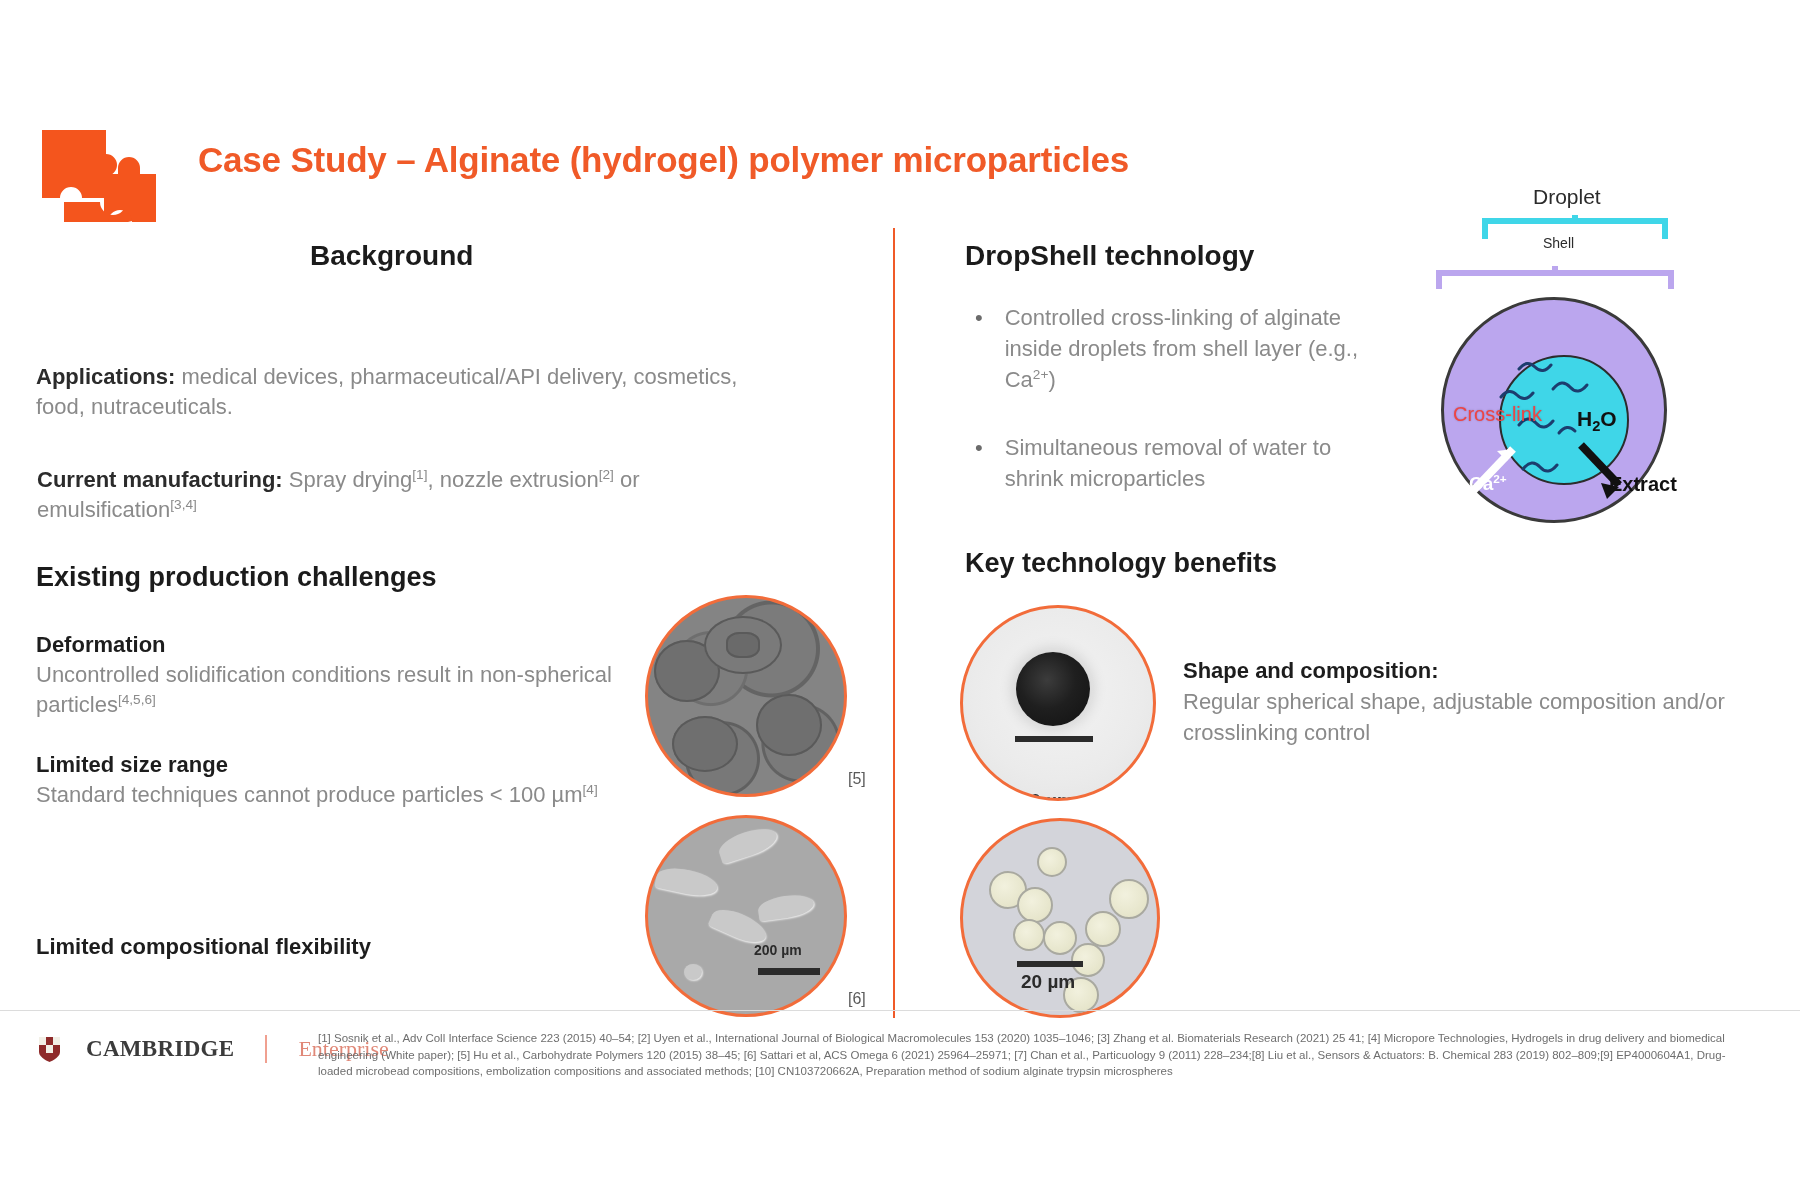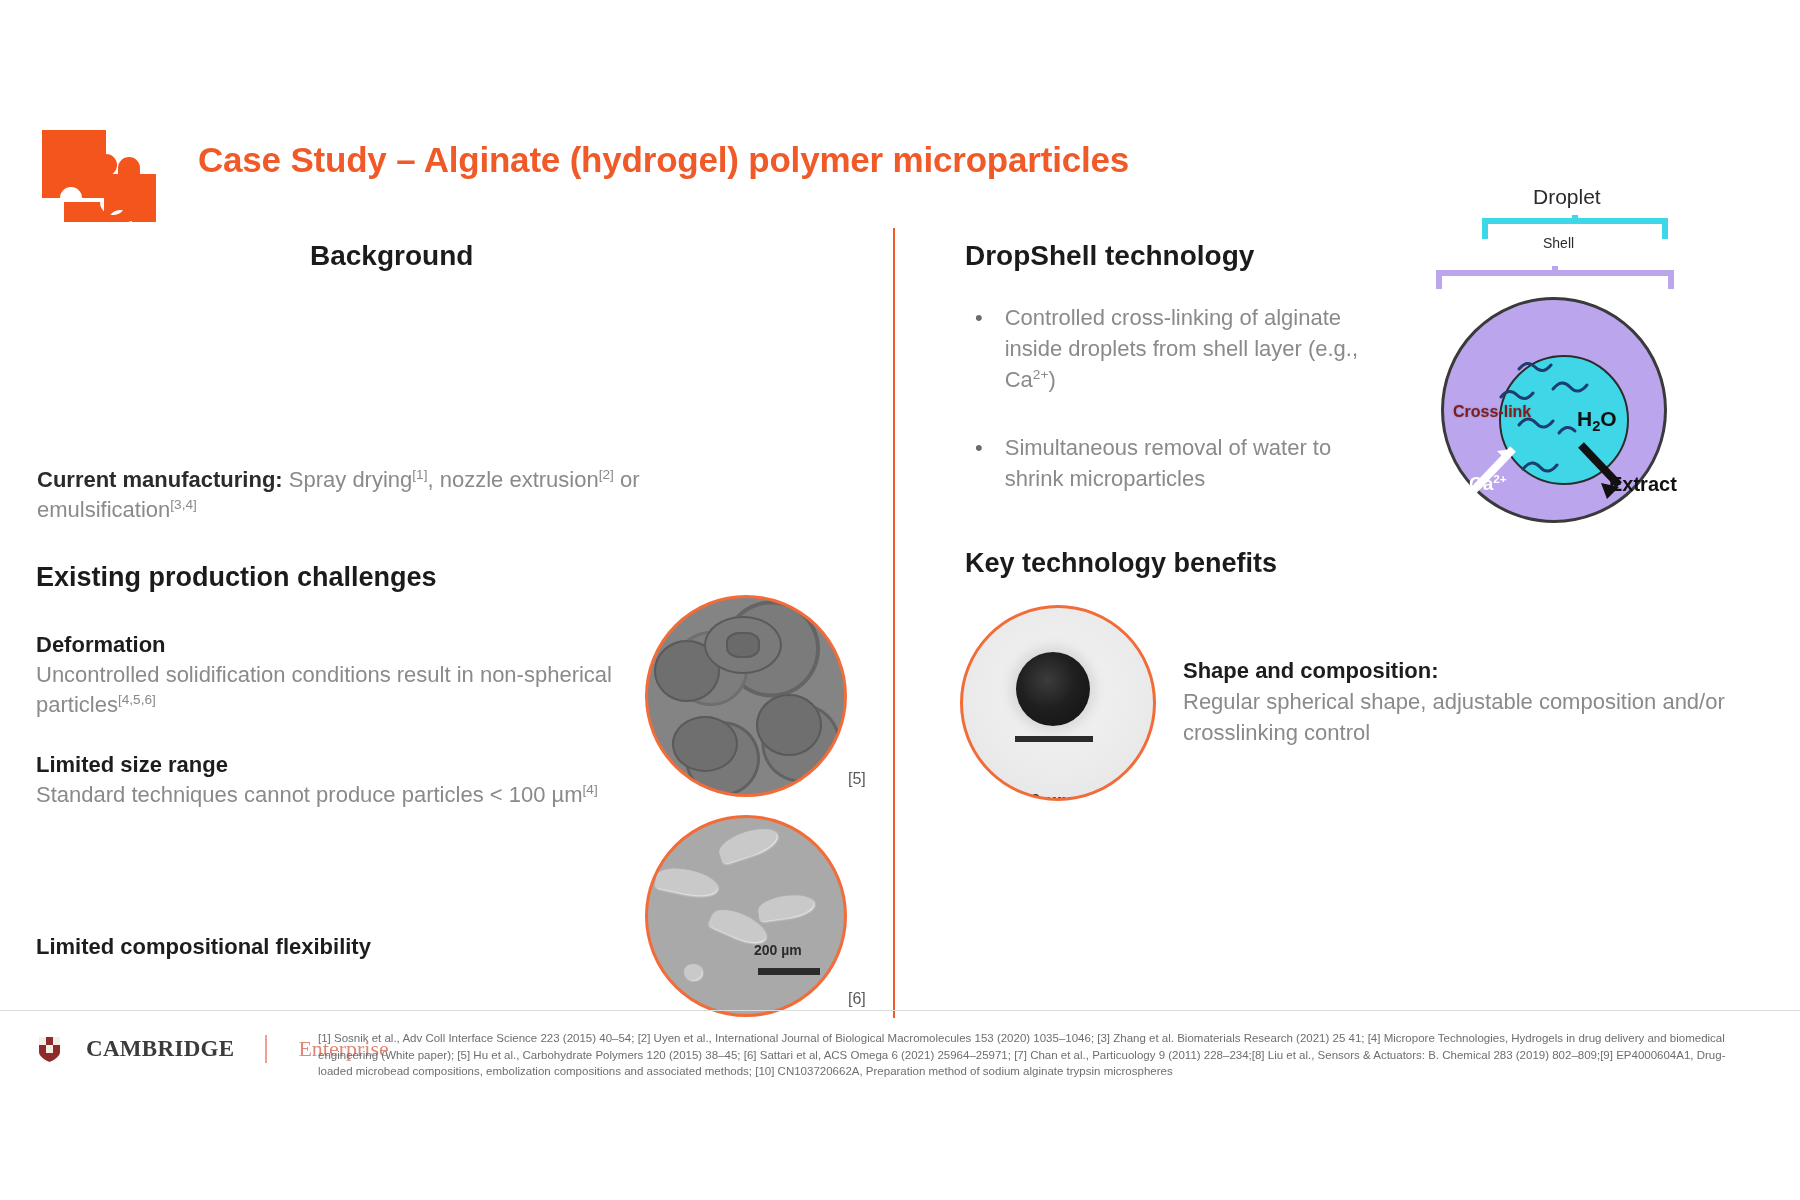--- a/index.html
+++ b/index.html
@@ -129,21 +129,21 @@
   #shell-label{position:absolute;left:118px;top:50px;font-size:14px;color:#2b2b2b;}
   .brace{position:absolute;}
   #outer-circle{
     position:absolute;left:16px;top:112px;width:220px;height:220px;border-radius:50%;
     background:#bba6ee;border:3px solid #3a3a3a;
   }
   #inner-circle{
     position:absolute;left:74px;top:170px;width:126px;height:126px;border-radius:50%;
     background:#3fd6e8;border:2px solid #2c2c2c;
   }
-  #crosslink-label{position:absolute;left:28px;top:218px;font-size:16px;font-weight:bold;color:#7f1d1d;
+  #crosslink-label{position:absolute;left:28px;top:218px;font-size:20px;font-weight:normal;color:#ef4444;
     text-shadow:0 0 2px rgba(0,0,0,.25);}
   #ca-label{position:absolute;left:44px;top:288px;font-size:19px;font-weight:bold;color:#ffffff;}
   #h2o-label{position:absolute;left:152px;top:222px;font-size:21px;font-weight:bold;color:#111;}
   #extract-label{position:absolute;left:184px;top:288px;font-size:20px;font-weight:bold;color:#111;}
 
   
   #footer-rule{position:absolute;left:0;top:1010px;width:1800px;height:1px;background:#dcdcdc;}
   #cambridge-logo{position:absolute;left:38px;top:1035px;display:flex;align-items:center;gap:25px;}
   #shield-icon{width:23px;height:27px;}
   #cambridge-word{font-family:"Liberation Serif", serif;font-size:23px;font-weight:bold;color:#3b3b3b;letter-spacing:.3px;}
@@ -164,20 +164,23 @@
     <path fill="#f4551d" d="M24,74 H60 a13,13 0 1 0 26,0 h2 a10,10 0 1 1 0,20 H24 Z"></path>
     <path fill="#f4551d" d="M78,40 a11,11 0 1 1 22,0 v6 h16 v48 H92 a12,12 0 1 0 -24,0 h-4 V46 h14 Z"></path>
   </svg>
 
   <div id="slide-title">Case Study – Alginate (hydrogel) polymer microparticles</div>
 
   <div id="column-divider"></div>
 
   <div id="background-heading">Background</div>
 
+  <div class="body-para" id="applications-para">
+    <b>Applications:</b><span> medical devices, pharmaceutical/API delivery, cosmetics, food, nutraceuticals.</span>
+  </div>
 
   <div class="body-para" id="manufacturing-para">
     <b>Current manufacturing:</b><span> Spray drying</span><sup>[1]</sup><span>, nozzle extrusion</span><sup>[2]</sup><span> or emulsification</span><sup>[3,4]</sup>
   </div>
 
   <div id="challenges-heading">Existing production challenges</div>
 
   <div class="challenge" id="challenge-deformation">
     <div class="c-title">Deformation</div>
     <div class="c-body"><span>Uncontrolled solidification conditions result in non-spherical particles</span><sup>[4,5,6]</sup></div>
@@ -230,20 +233,33 @@
     <div class="dark-ball"></div>
     <div class="scalebar" style="left:52px;top:128px;width:78px;height:6px;"></div>
     <div class="scalelabel" style="left:46px;top:138px;margin-top:44px;">100 µm</div>
   </div>
 
   <div class="benefit" id="benefit-shape">
     <div class="b-title">Shape and composition:</div>
     <div class="b-body">Regular spherical shape, adjustable composition and/or crosslinking control</div>
   </div>
 
+  <div class="micro" id="micro-beads">
+    <div class="bead" style="left:74px;top:26px;width:26px;height:26px;"></div>
+    <div class="bead" style="left:26px;top:50px;width:34px;height:34px;"></div>
+    <div class="bead" style="left:54px;top:66px;width:32px;height:32px;"></div>
+    <div class="bead" style="left:146px;top:58px;width:36px;height:36px;"></div>
+    <div class="bead" style="left:50px;top:98px;width:28px;height:28px;"></div>
+    <div class="bead" style="left:80px;top:100px;width:30px;height:30px;"></div>
+    <div class="bead" style="left:122px;top:90px;width:32px;height:32px;"></div>
+    <div class="bead" style="left:108px;top:122px;width:30px;height:30px;"></div>
+    <div class="bead" style="left:100px;top:156px;width:32px;height:32px;"></div>
+    <div class="scalebar" style="left:54px;top:140px;width:66px;height:6px;"></div>
+    <div class="scalelabel" style="left:58px;top:150px;">20 µm</div>
+  </div>
 
 
   <div id="droplet-diagram">
     <div id="droplet-label">Droplet</div>
     <div id="shell-label">Shell</div>
 
     <svg class="brace" style="left:56px;top:28px;" width="188" height="30">
       <path d="M4,26 L4,8 L184,8 L184,26 M94,8 L94,2" stroke="#3fd6e8" stroke-width="6" fill="none"></path>
     </svg>
     <svg class="brace" style="left:10px;top:78px;" width="240" height="30">

